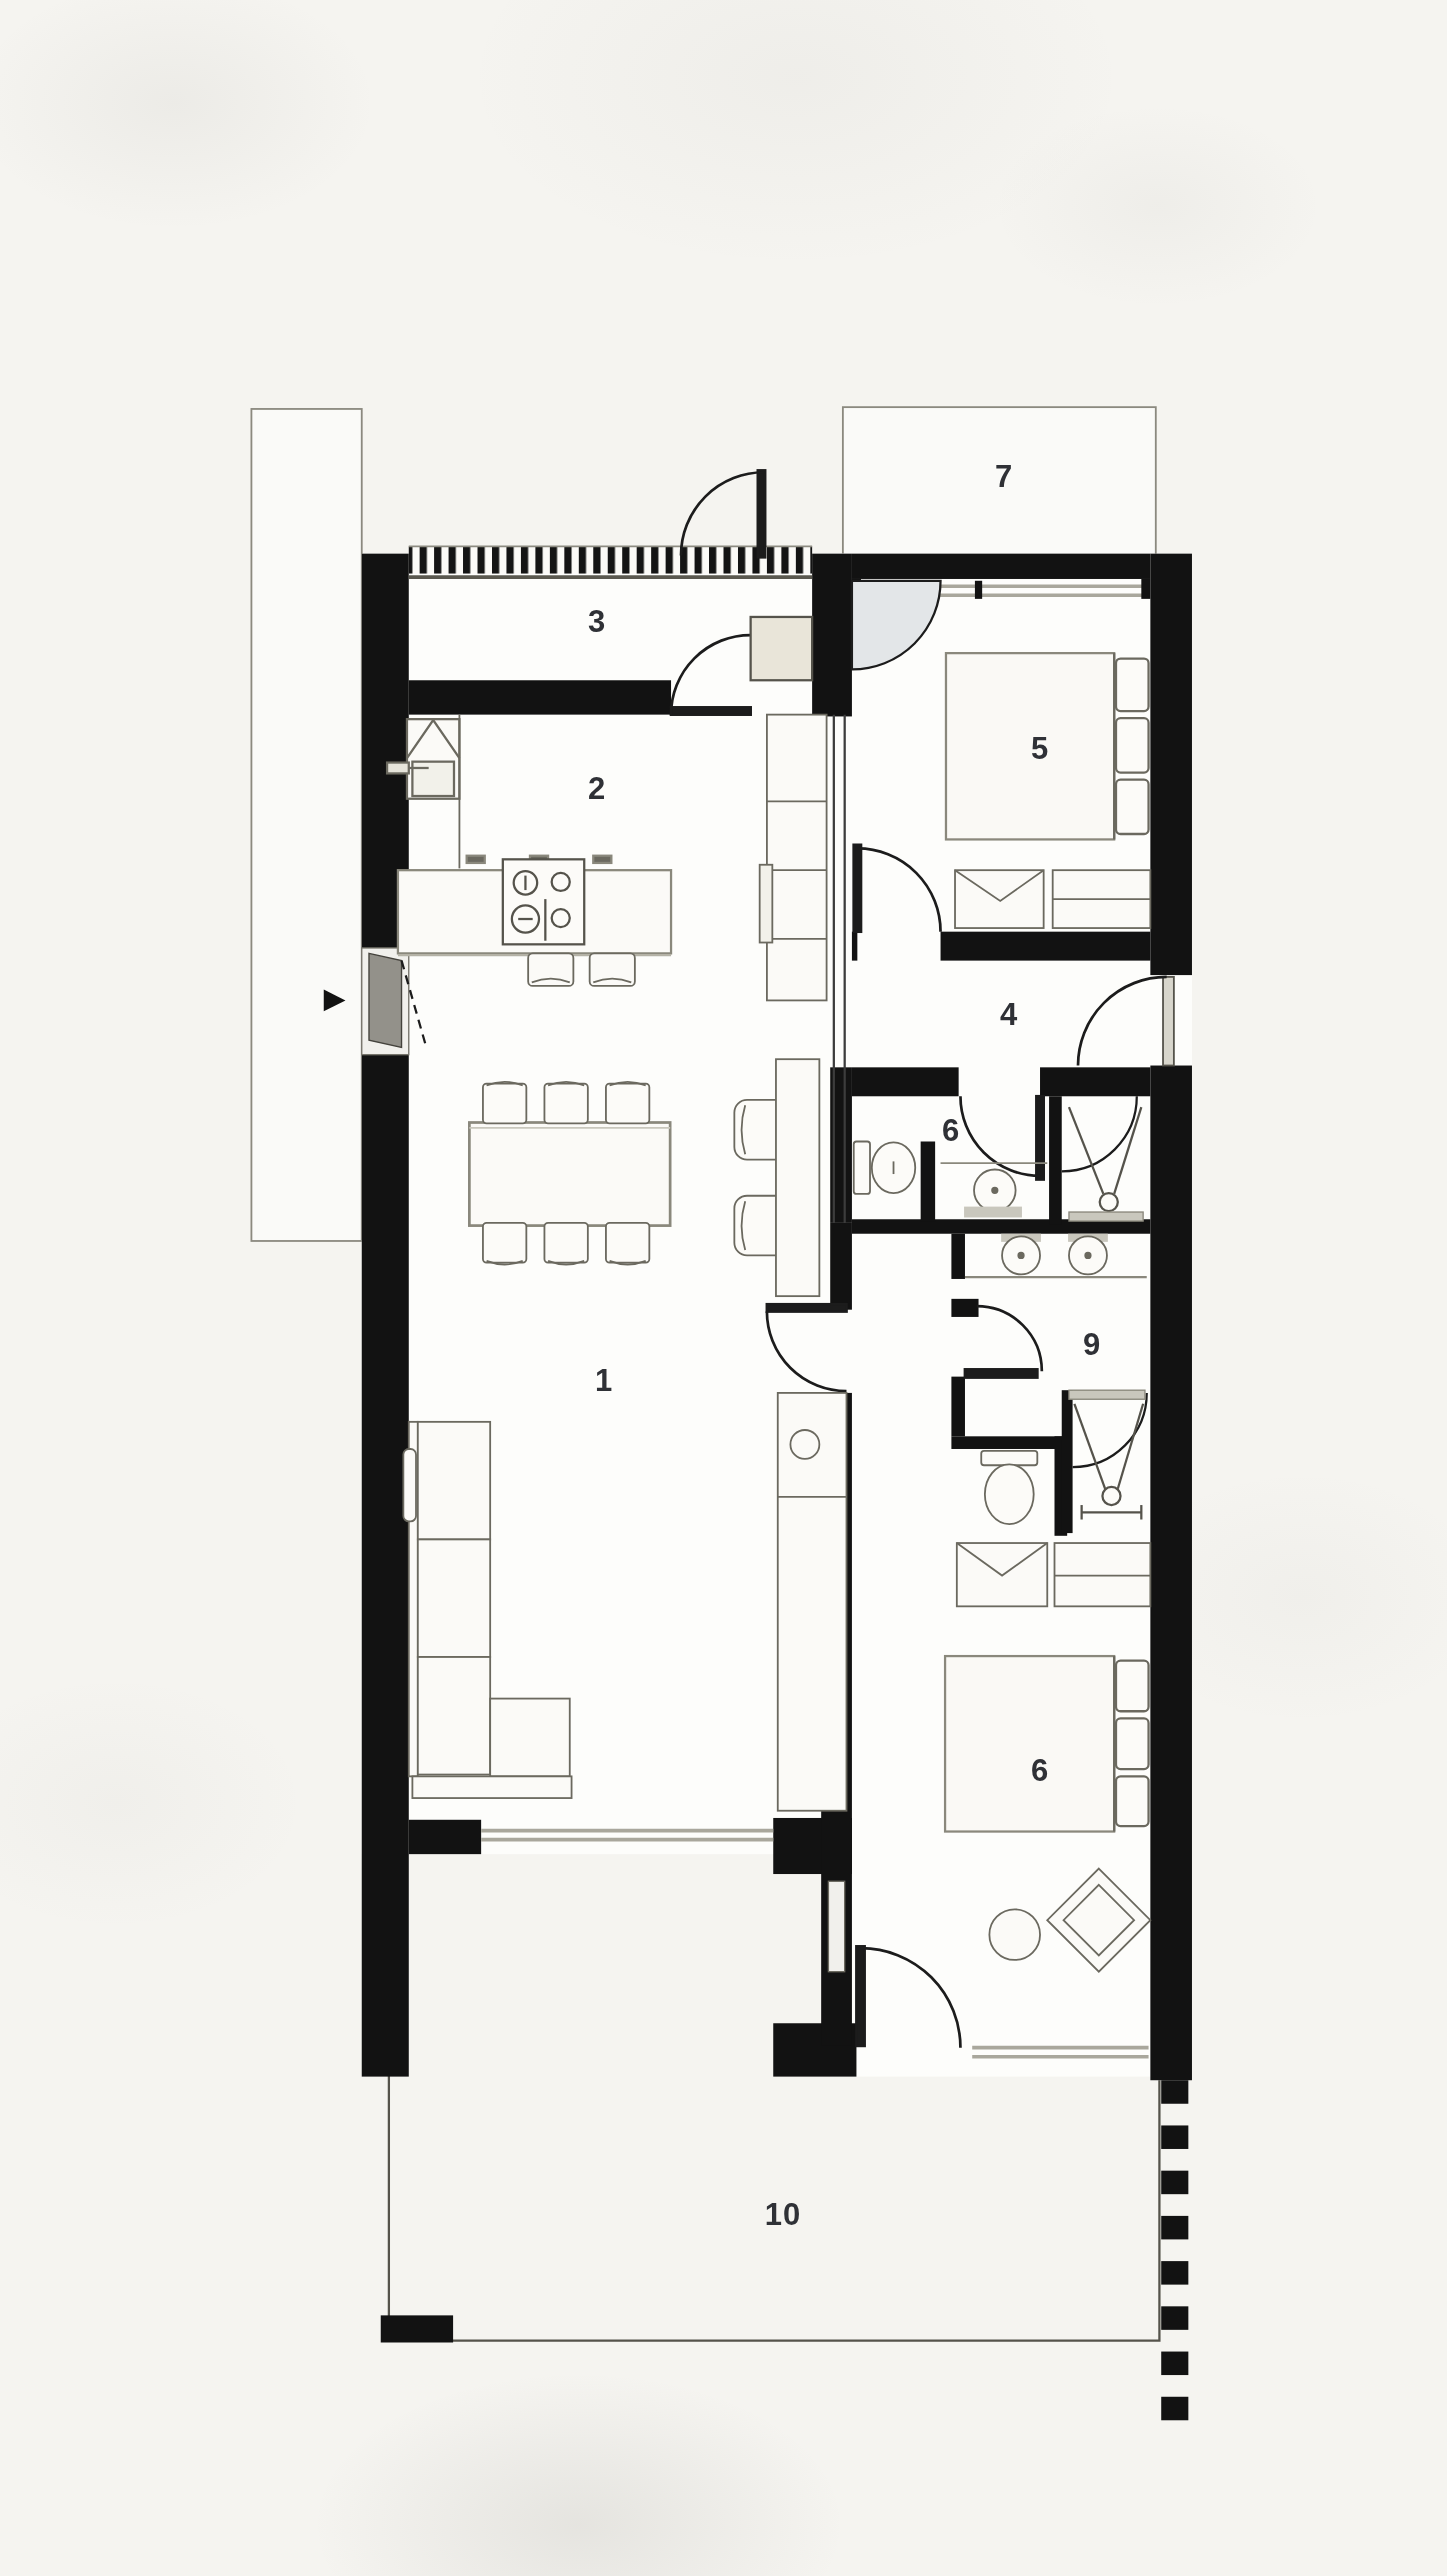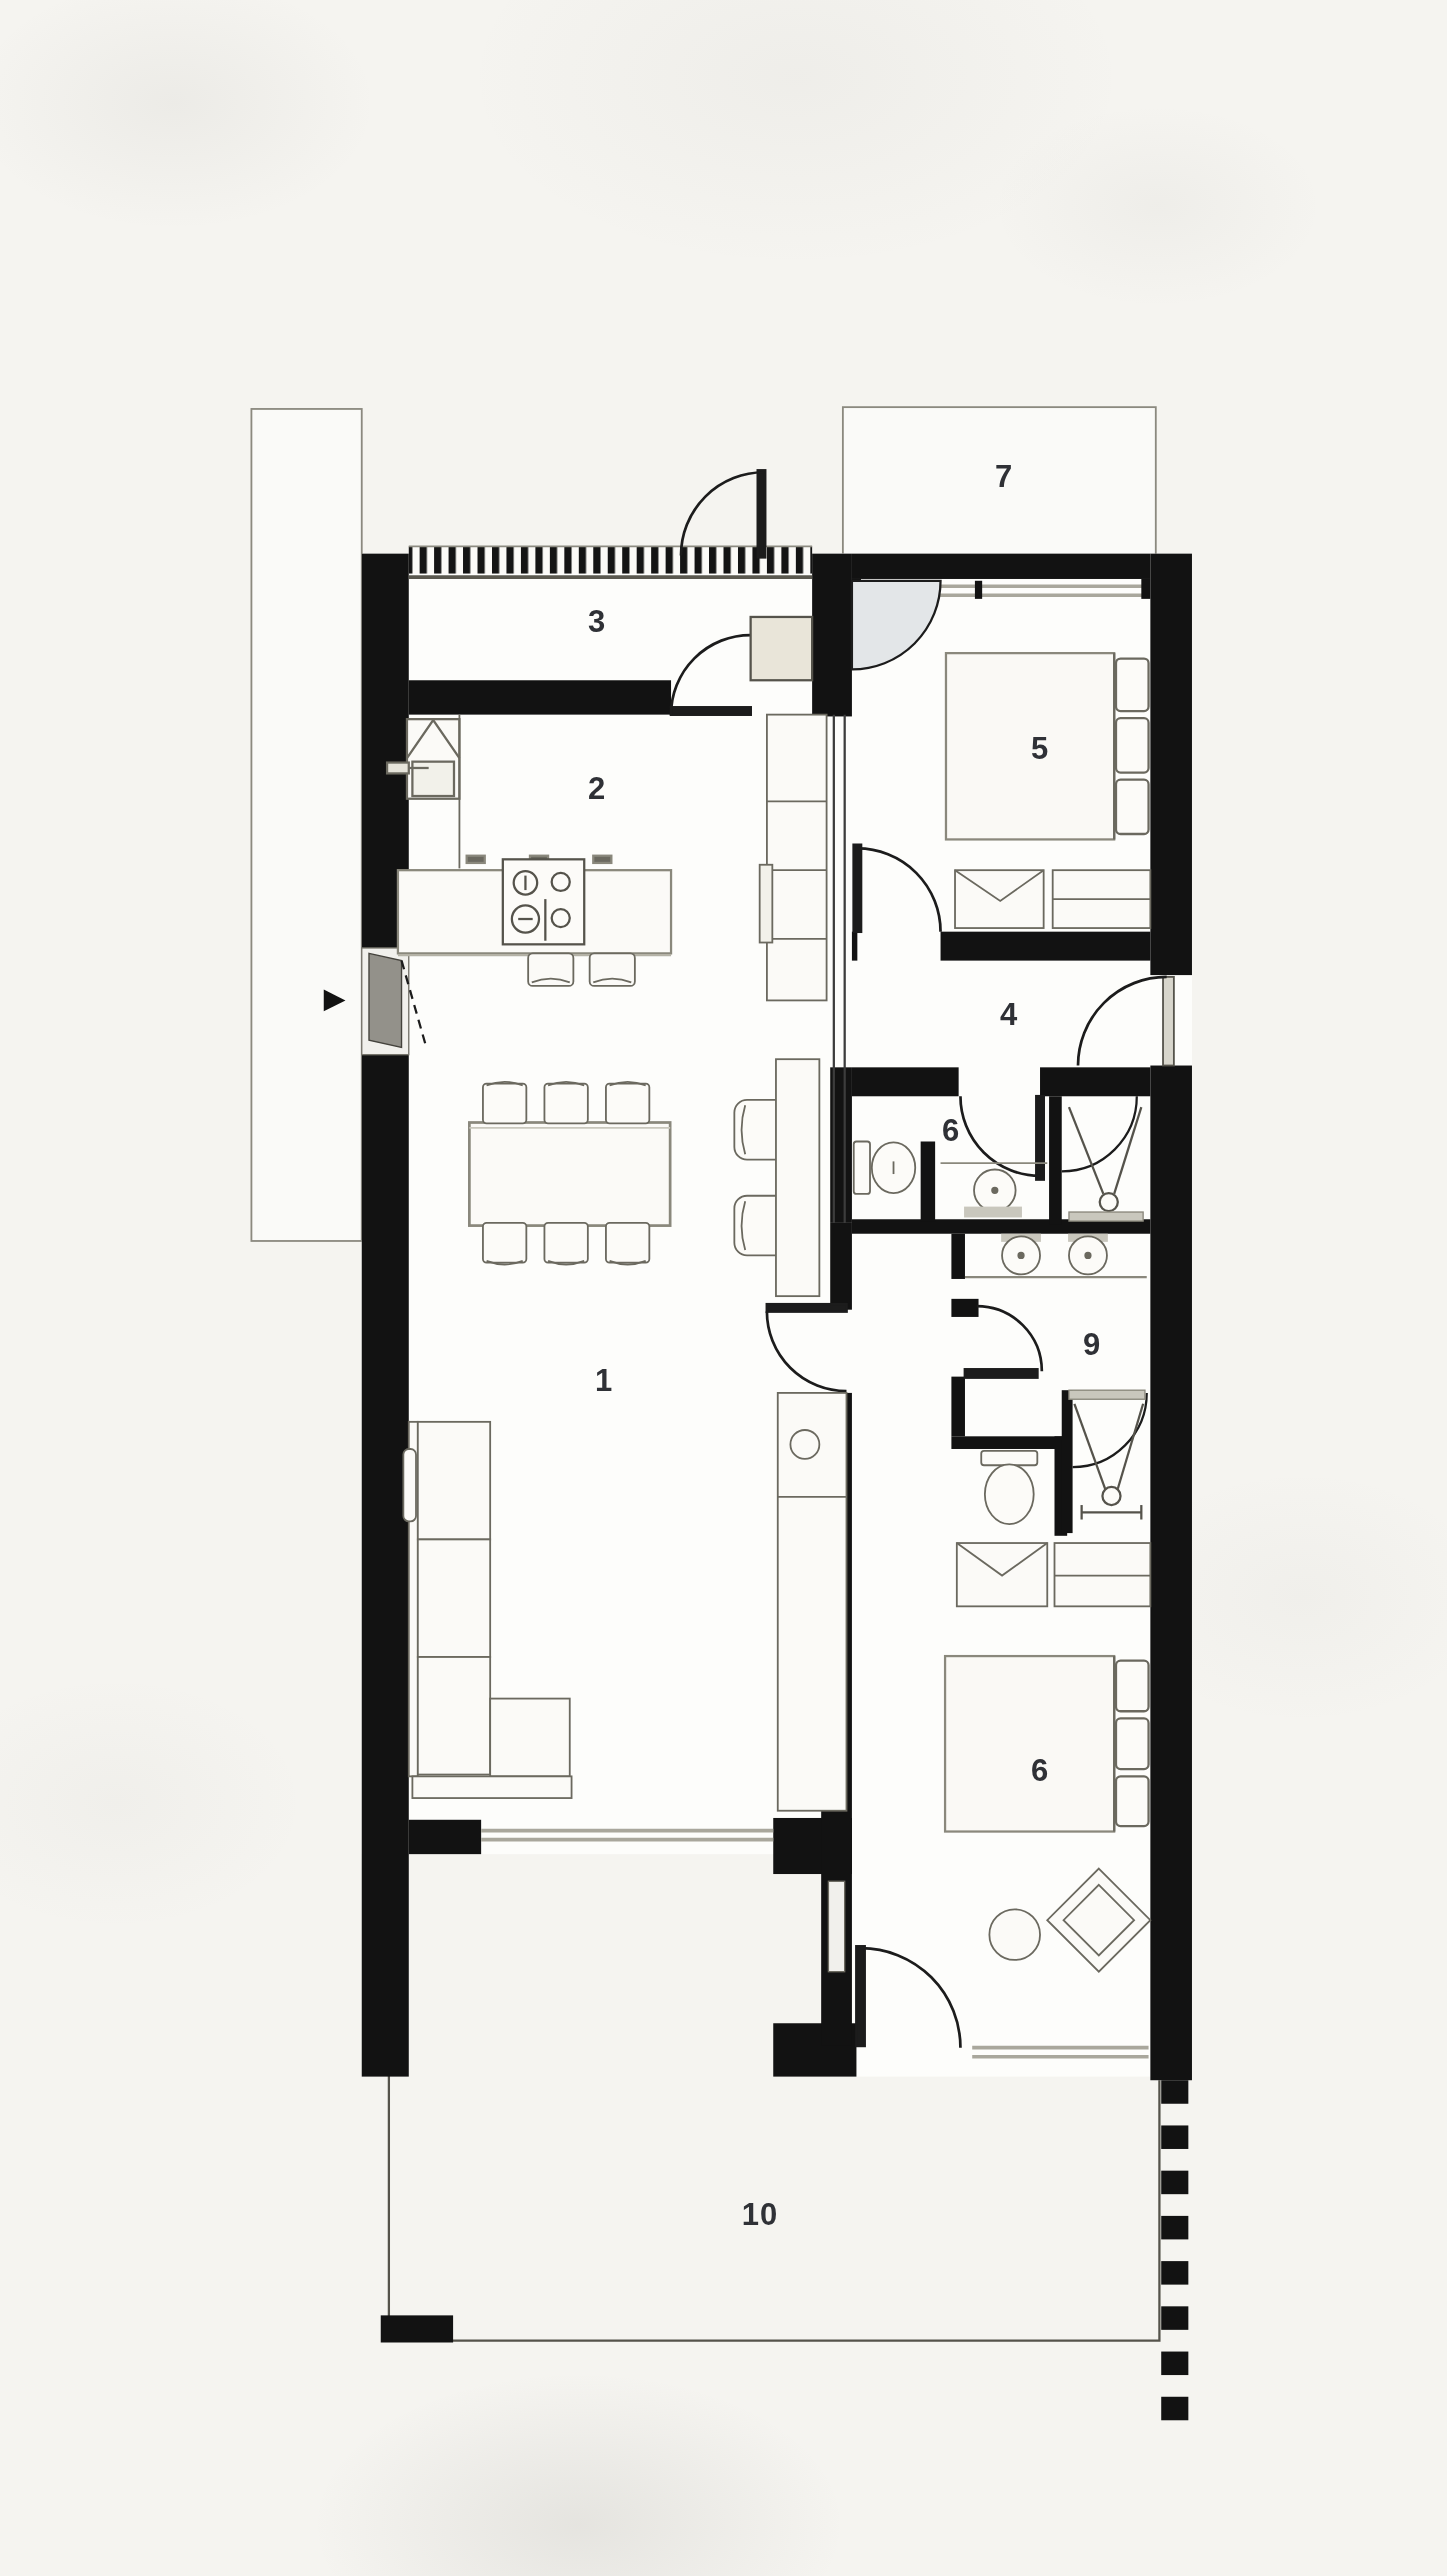--- a/index.html
+++ b/index.html
@@ -336,16 +336,16 @@
 
 <div class="room-label" style="left:604px;  top:1381px;">1</div>
 <div class="room-label" style="left:597px;  top:789px;">2</div>
 <div class="room-label" style="left:597px;  top:622px;">3</div>
 <div class="room-label" style="left:1009px; top:1015px;">4</div>
 <div class="room-label" style="left:1040px; top:749px;">5</div>
 <div class="room-label" style="left:951px; top:1131px;">6</div>
 <div class="room-label" style="left:1004px; top:477px;">7</div>
 <div class="room-label" style="left:1092px; top:1345px;">9</div>
 <div class="room-label" style="left:1040px; top:1771px;">6</div>
-<div class="room-label" style="left:760px;  top:2215px;">10</div>
+<div class="room-label" style="left:783px;  top:2215px;">10</div>
 
 </div>
 
 
 </body></html>

